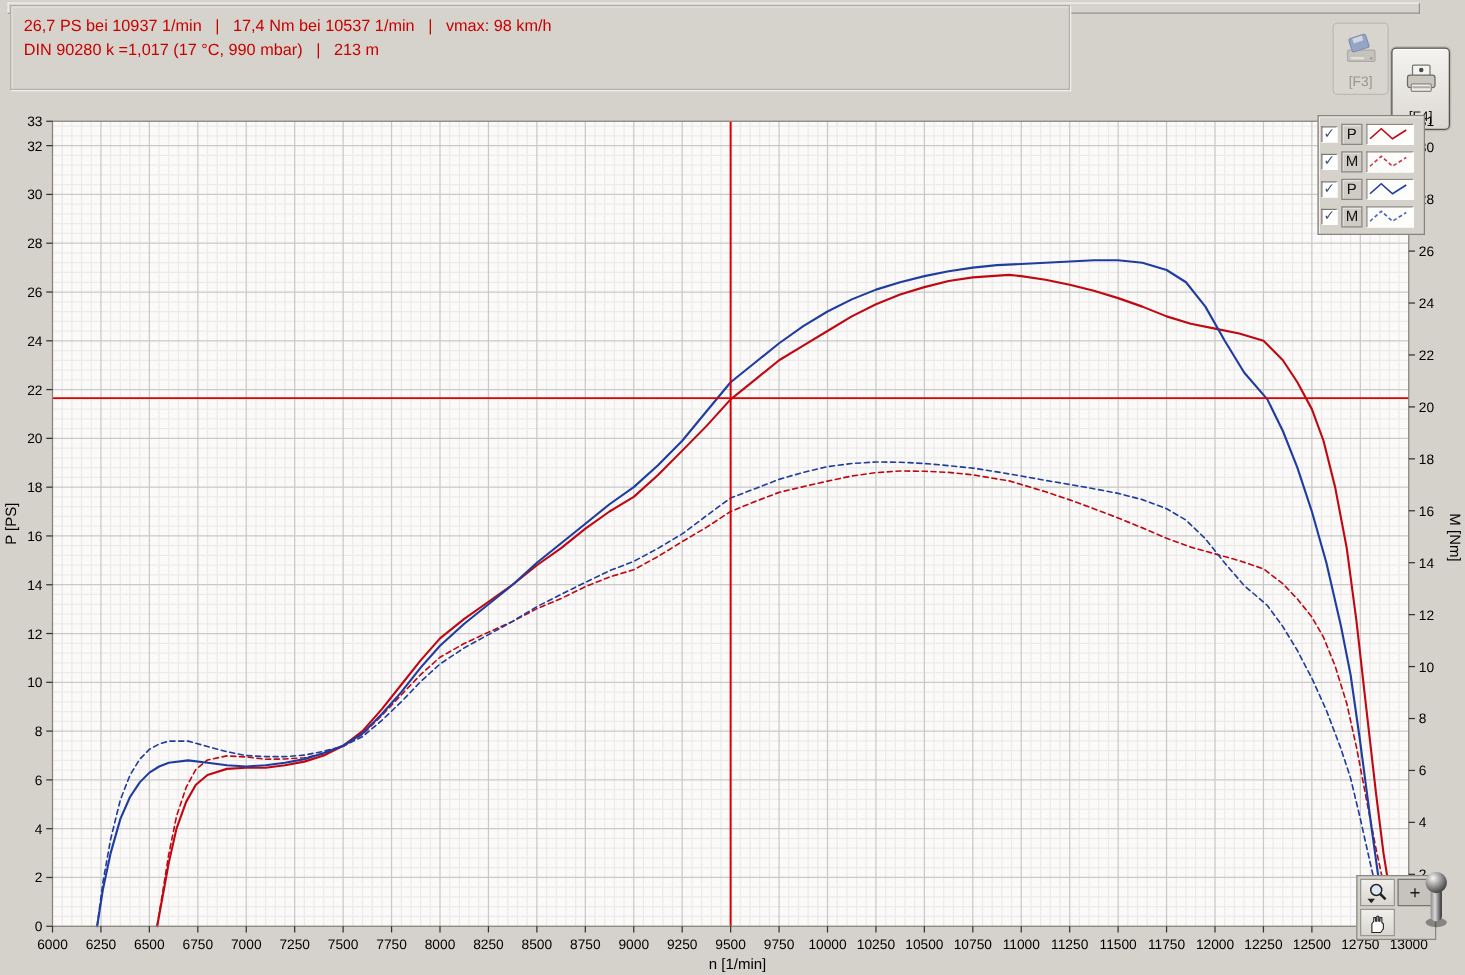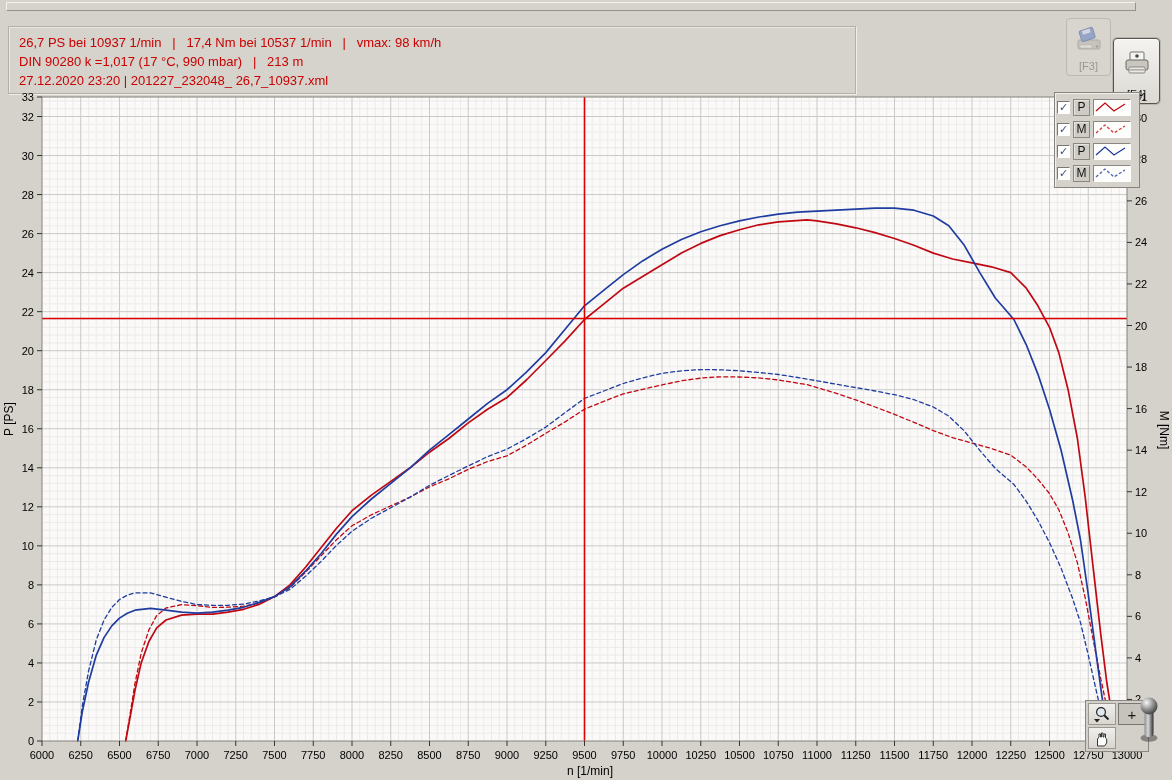--- a/index.html
+++ b/index.html
@@ -13,21 +13,21 @@
   #app{position:absolute;inset:0;width:1172px;height:780px;}
 
   .top-strip{
     position:absolute;left:6px;top:2px;width:1128px;height:7px;
     background:#d6d3cc;
     border-top:1px solid #f2f1ee;border-left:1px solid #f2f1ee;
     border-bottom:1px solid #96938c;border-right:1px solid #96938c;
   }
 
   .info-panel{
-    position:absolute;left:8px;top:26px;width:848px;height:68px;
+    position:absolute;left:8px;top:4px;width:848px;height:68px;
     background:#d6d3cc;
     border:1px solid #b3b0a9;
     box-shadow:inset 1px 1px 0 #e9e7e2, 1px 1px 0 #efeeea;
     padding:6px 10px;box-sizing:border-box;
     color:#c80000;font-size:13px;line-height:19px;
   }
   .info-line{white-space:pre;}
 
   .power-display{
     position:absolute;left:866px;top:12px;width:196px;height:68px;
@@ -103,21 +103,20 @@
 </head>
 <body>
 
 <div id="app">
 
   <div class="top-strip"></div>
 
   <div class="info-panel">
     <div class="info-line">26,7 PS bei 10937 1/min   |   17,4 Nm bei 10537 1/min   |   vmax: 98 km/h</div>
     <div class="info-line">DIN 90280 k =1,017 (17 °C, 990 mbar)   |   213 m</div>
-    <div class="info-line">27.12.2020 23:20 | 201227_232048_ 26,7_10937.xml</div>
   </div>
 
 
   <div class="fbtn" id="btn-f3">
     <span class="icon">
       <svg width="30" height="28" viewBox="0 0 30 28" opacity="0.55">
         <rect x="4" y="14" width="22" height="9" rx="1.5" fill="#b9b6b0" stroke="#8a8781"></rect>
         <rect x="6" y="19" width="12" height="3" rx="1" fill="#e9e7e2" stroke="#9a978f" stroke-width="0.6"></rect>
         <circle cx="23" cy="20.5" r="1.2" fill="#7a7772"></circle>
         <g transform="rotate(-18 13 8)">

